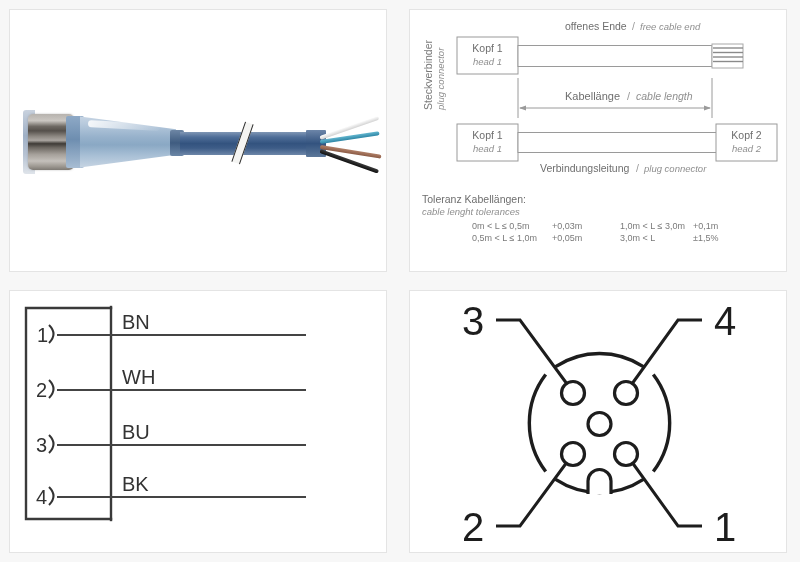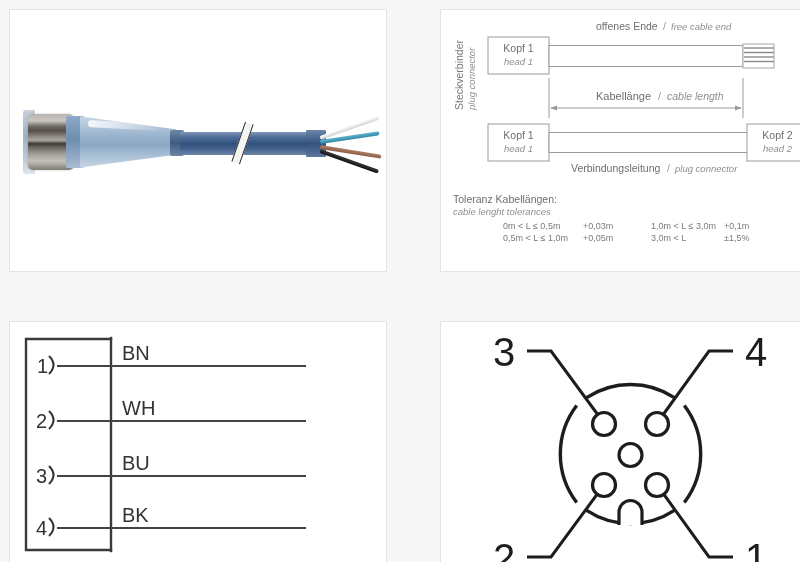--- a/index.html
+++ b/index.html
@@ -10,21 +10,20 @@
     width: 800px; height: 562px;
     background: #f7f7f7;
     font-family: "Liberation Sans", sans-serif;
     overflow: hidden;
   }
   .grid {
     width: 800px; height: 562px;
     display: grid;
     grid-template-columns: 400px 400px;
     grid-template-rows: 281px 281px;
-    gap: 31px;
   }
   .cell {
     padding: 9px 13px 9px 9px;
   }
   .panel {
     width: 100%; height: 100%;
     background: #ffffff;
     border: 1px solid #e4e4e4;
     position: relative;
     overflow: hidden;

